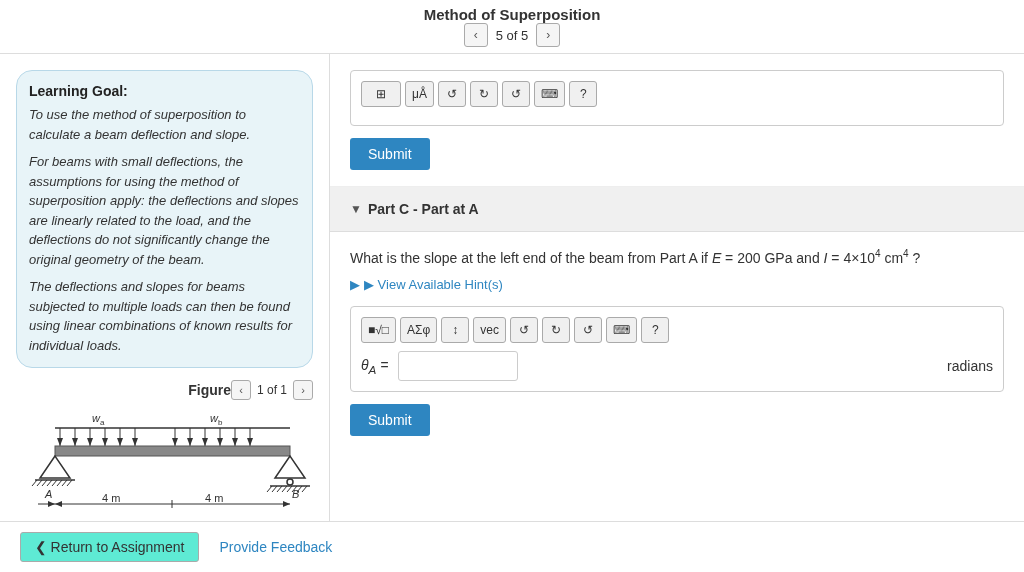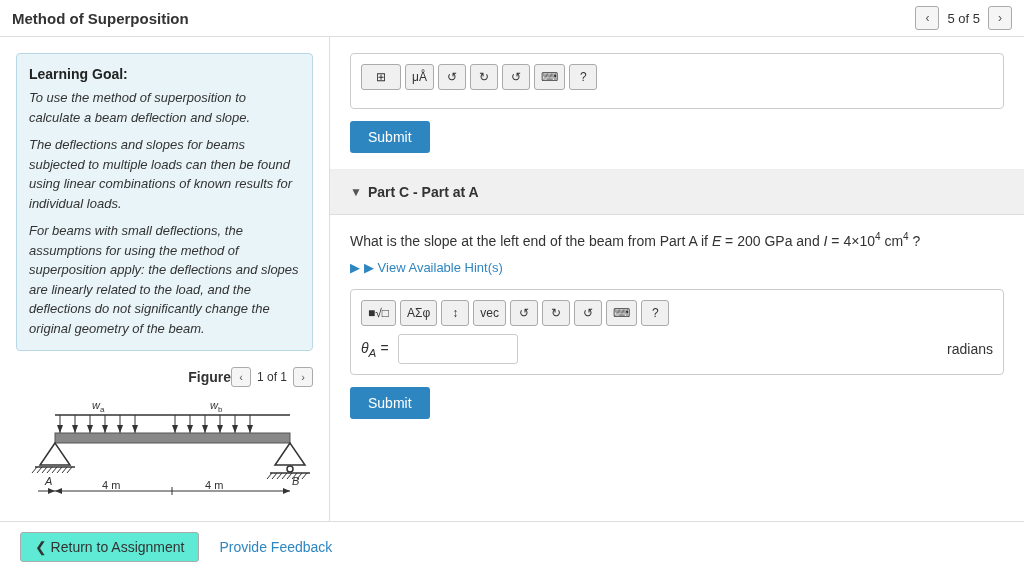--- a/index.html
+++ b/index.html
@@ -16,20 +16,21 @@
 
     
     .header {
       display: flex;
       align-items: center;
       justify-content: space-between;
       padding: 6px 12px;
       border-bottom: 1px solid #ddd;
       background: #fff;
       min-height: 30px;
+      flex-direction: column;
     }
     .header-title {
       font-size: 15px;
       font-weight: bold;
       color: #333;
     }
     .header-nav {
       display: flex;
       align-items: center;
       gap: 8px;
@@ -66,21 +67,21 @@
       border-right: 1px solid #ddd;
       padding: 16px;
       overflow-y: auto;
       display: flex;
       flex-direction: column;
       gap: 12px;
     }
     .learning-goal-box {
       background: #e8f4f8;
       border: 1px solid #b8d8e8;
-      border-radius: 4px;
+      border-radius: 16px;
       padding: 12px;
     }
     .learning-goal-title {
       font-weight: bold;
       font-size: 14px;
       margin-bottom: 6px;
       color: #222;
     }
     .learning-goal-text {
       font-size: 13px;
@@ -364,22 +365,22 @@
   </div>
 </div>
 
 <div class="main-content">
 
   <div class="left-panel">
     <div class="learning-goal-box">
       <div class="learning-goal-title">Learning Goal:</div>
       <div class="learning-goal-text">
         <p>To use the method of superposition to calculate a beam deflection and slope.</p>
+        <p>For beams with small deflections, the assumptions for using the method of superposition apply: the deflections and slopes are linearly related to the load, and the deflections do not significantly change the original geometry of the beam.</p>
         <p>The deflections and slopes for beams subjected to multiple loads can then be found using linear combinations of known results for individual loads.</p>
-        <p>For beams with small deflections, the assumptions for using the method of superposition apply: the deflections and slopes are linearly related to the load, and the deflections do not significantly change the original geometry of the beam.</p>
       </div>
     </div>
 
     <div class="figure-section">
       <div class="figure-header">
         <span class="figure-title">Figure</span>
         <div class="figure-nav">
           <button class="figure-nav-btn">‹</button>
           <span class="figure-counter">1 of 1</span>
           <button class="figure-nav-btn">›</button>

